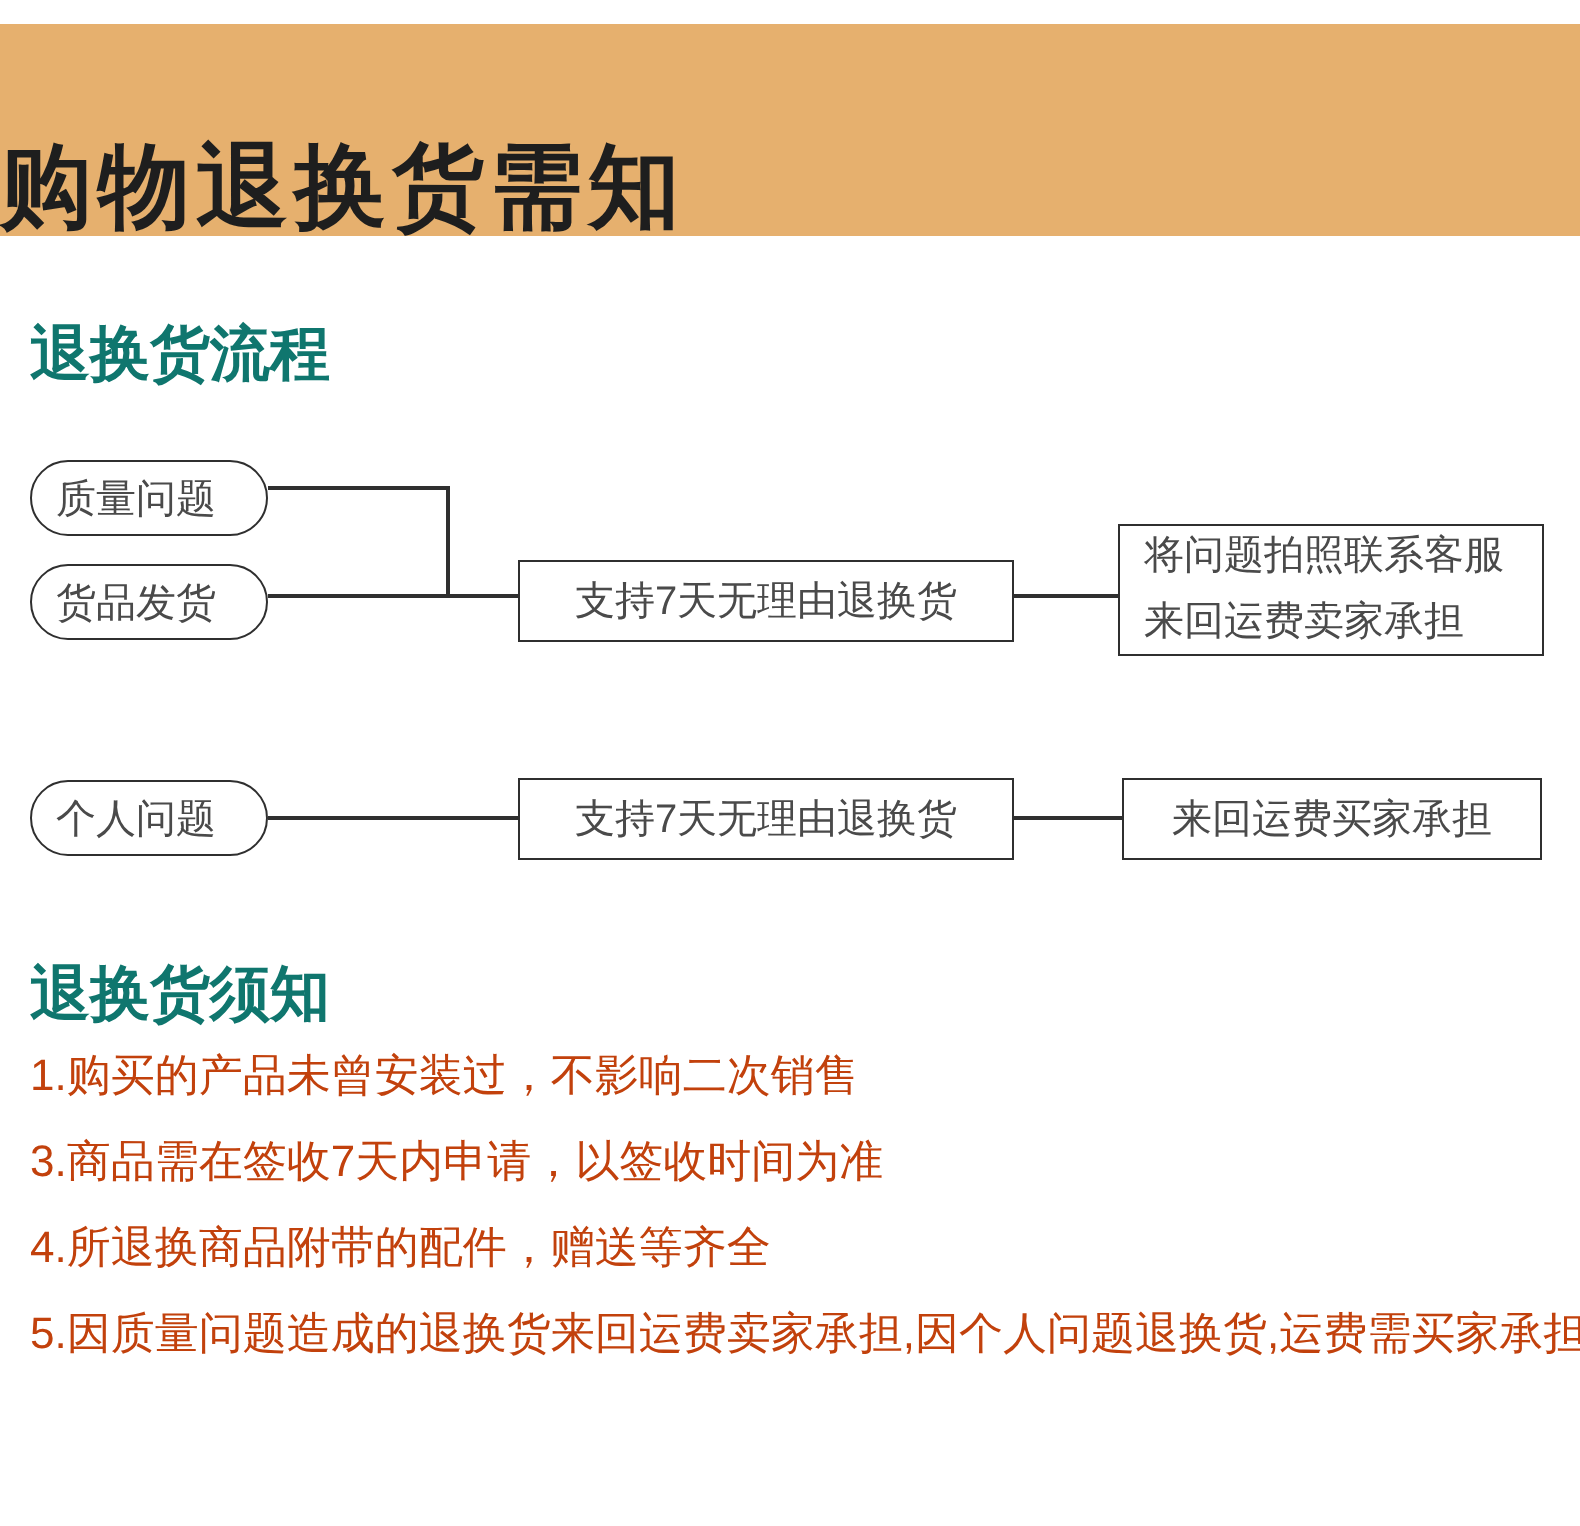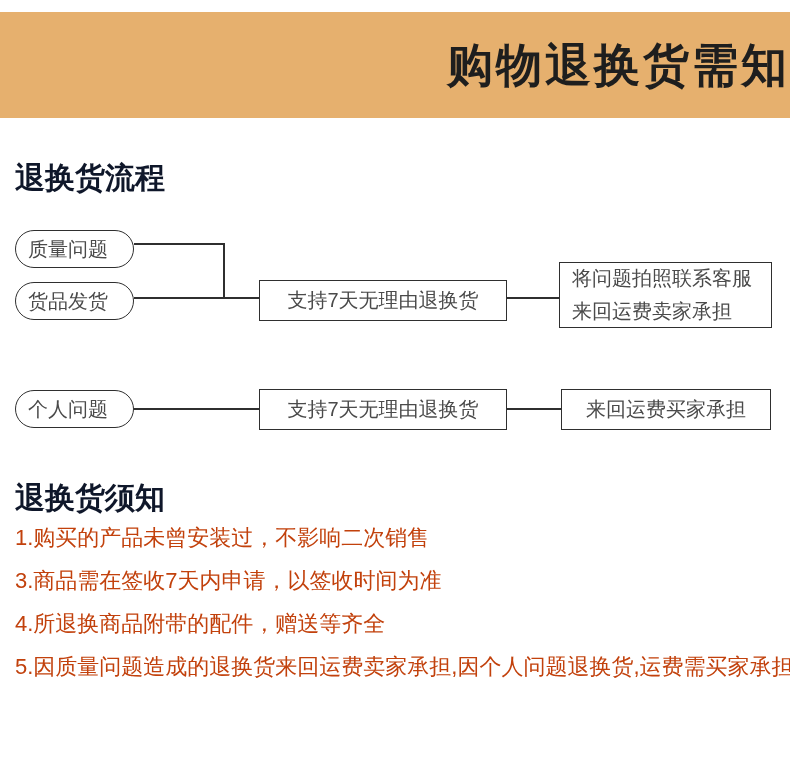--- a/index.html
+++ b/index.html
@@ -8,28 +8,28 @@
     font-family:"Liberation Sans", sans-serif;
   }
   .page{position:relative;width:790px;height:763px;background:#ffffff;overflow:hidden;}
 
   
   .banner{
     position:absolute;left:0;top:12px;width:790px;height:106px;
     background:#e6b06e;
   }
   .banner-title{
-    width:100%;height:106px;line-height:106px;text-align:right;
-    font-size:46px;font-weight:700;letter-spacing:3px;color:#1e1e1e;
+    width:100%;height:106px;line-height:106px;text-align:left;
+    font-size:46px;font-weight:700;letter-spacing:3px;color:#1e1e1e;margin-top:28px;
   }
 
   
   .sec-title{
     position:absolute;left:15px;margin:0;
-    font-size:30px;font-weight:700;color:#0f172a;line-height:36px;
+    font-size:30px;font-weight:700;color:#0f766e;line-height:36px;
   }
   .t1{top:160px;}
   .t2{top:480px;}
 
   
   .fb{
     position:absolute;box-sizing:border-box;
     border:1.5px solid #2f2f2f;background:#ffffff;
     display:flex;align-items:center;
     font-size:20px;color:#4a4a4a;

